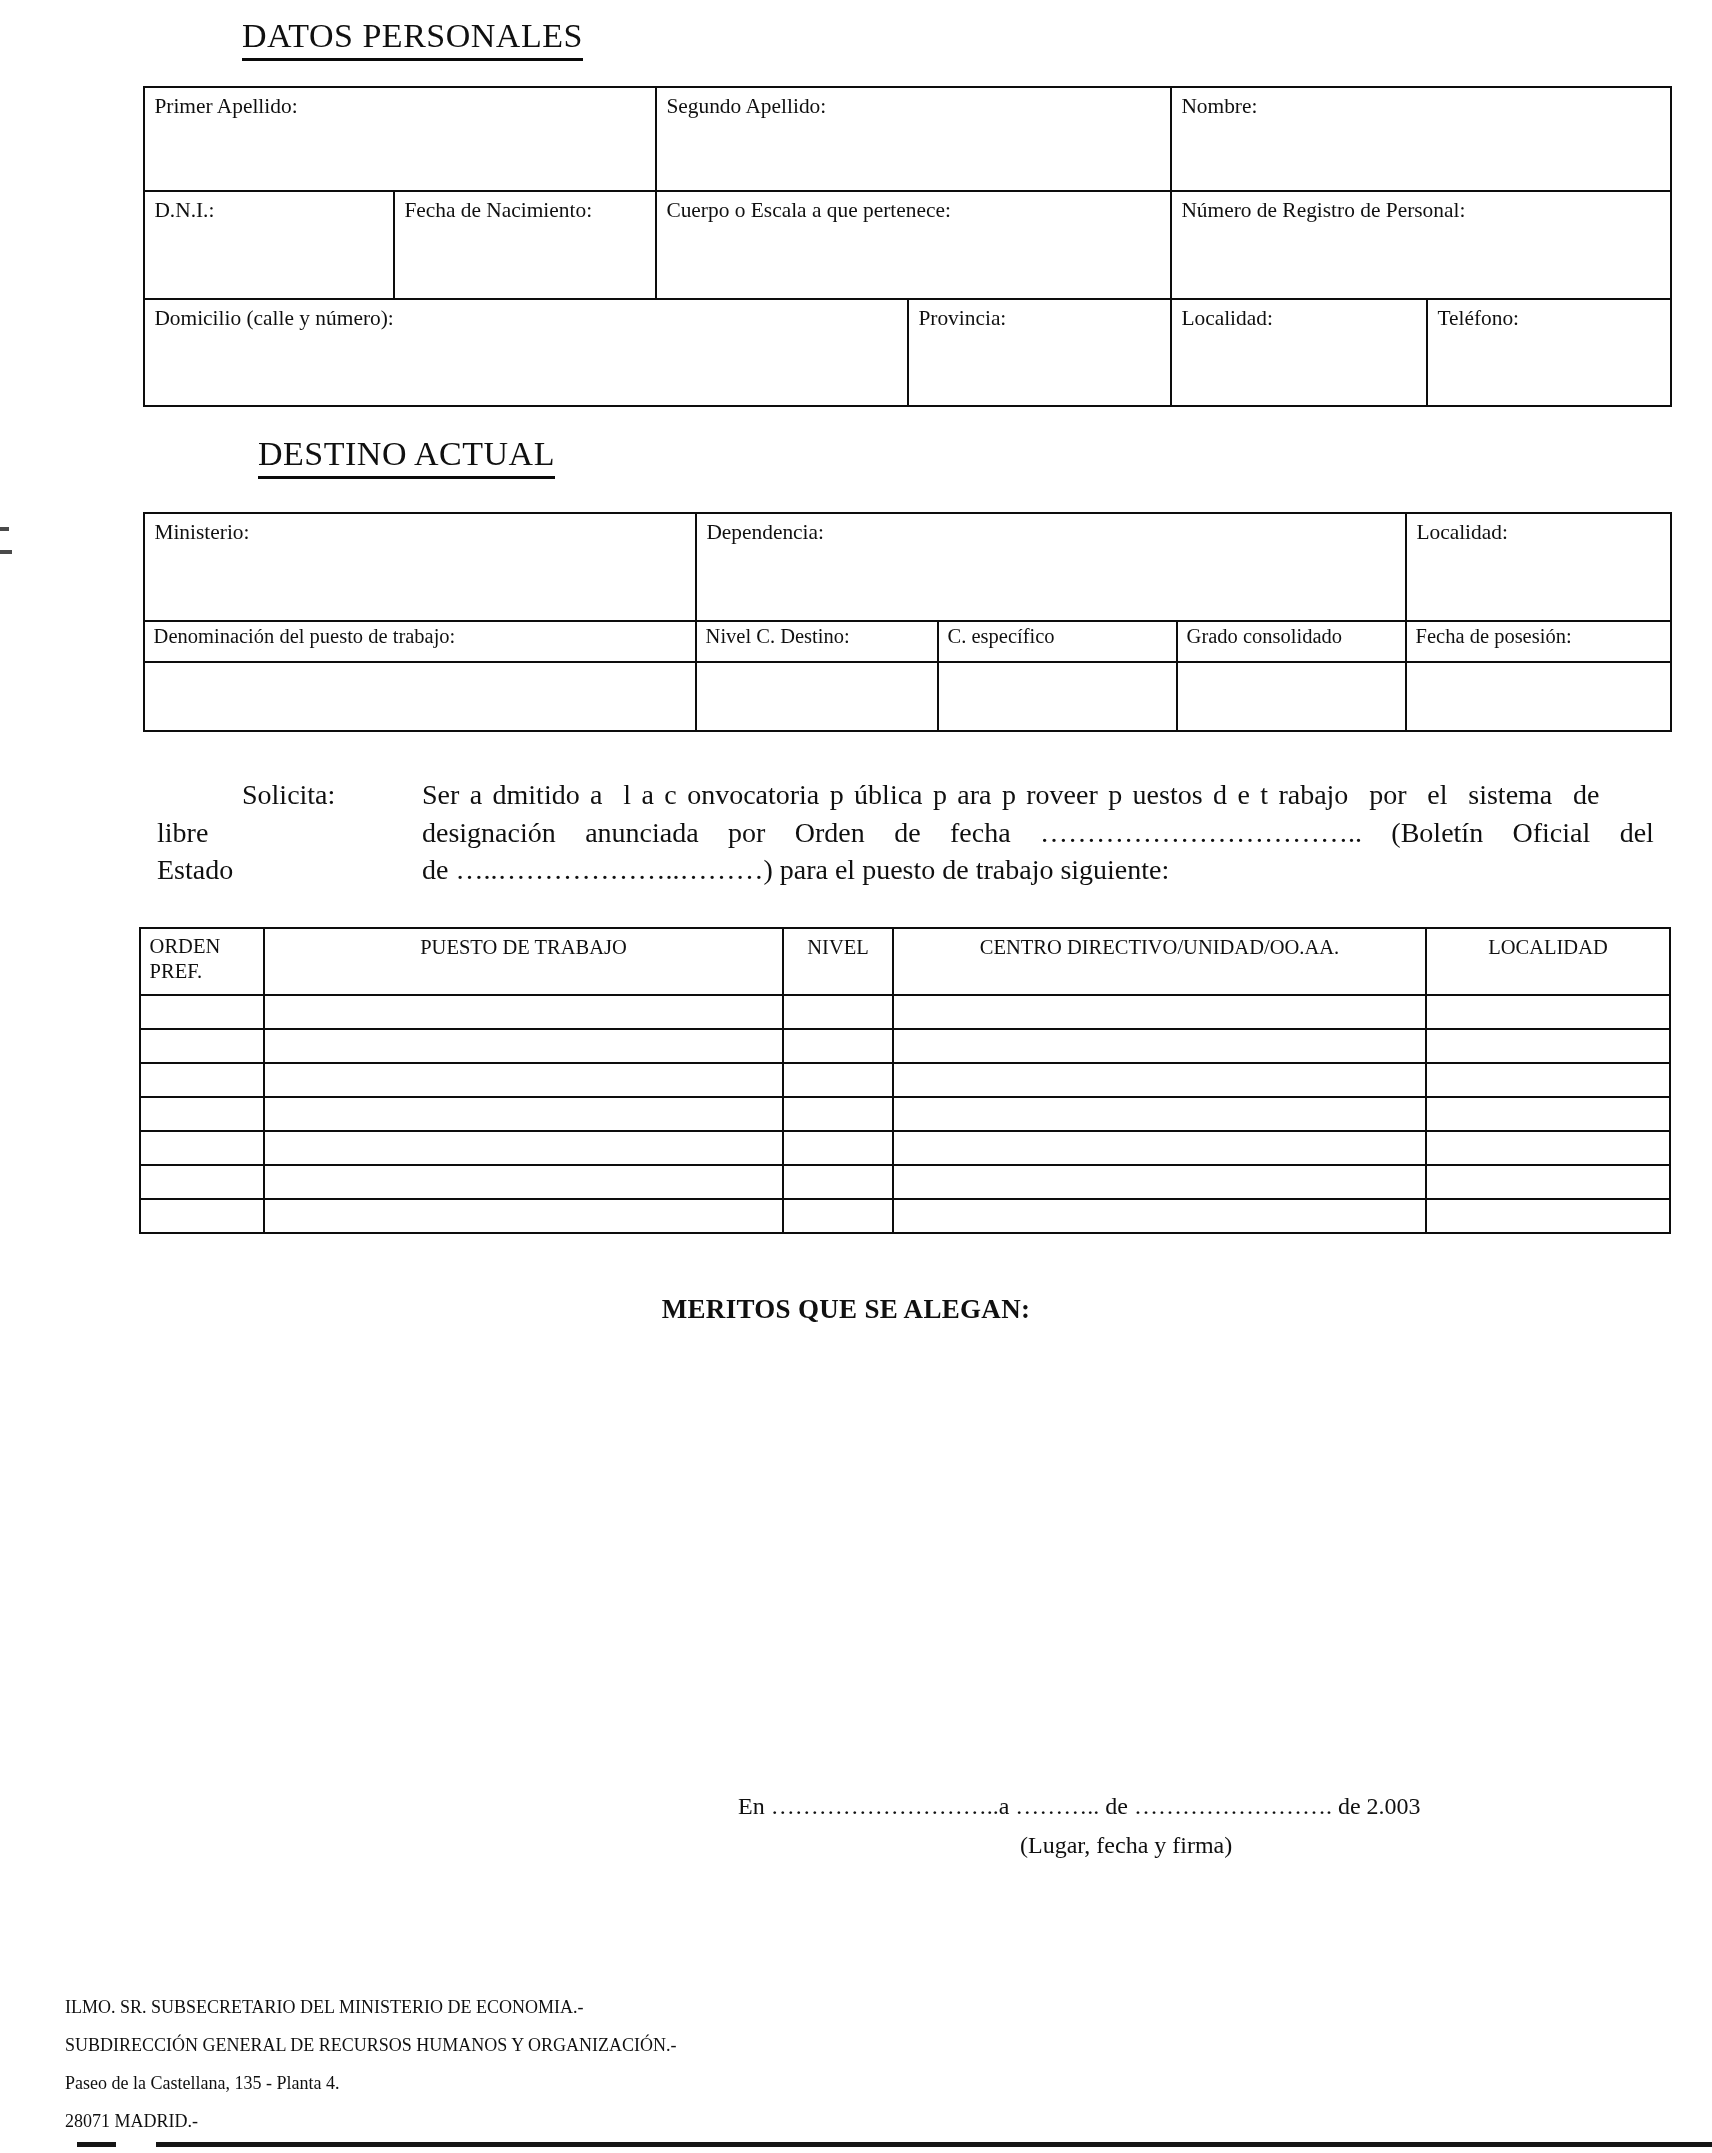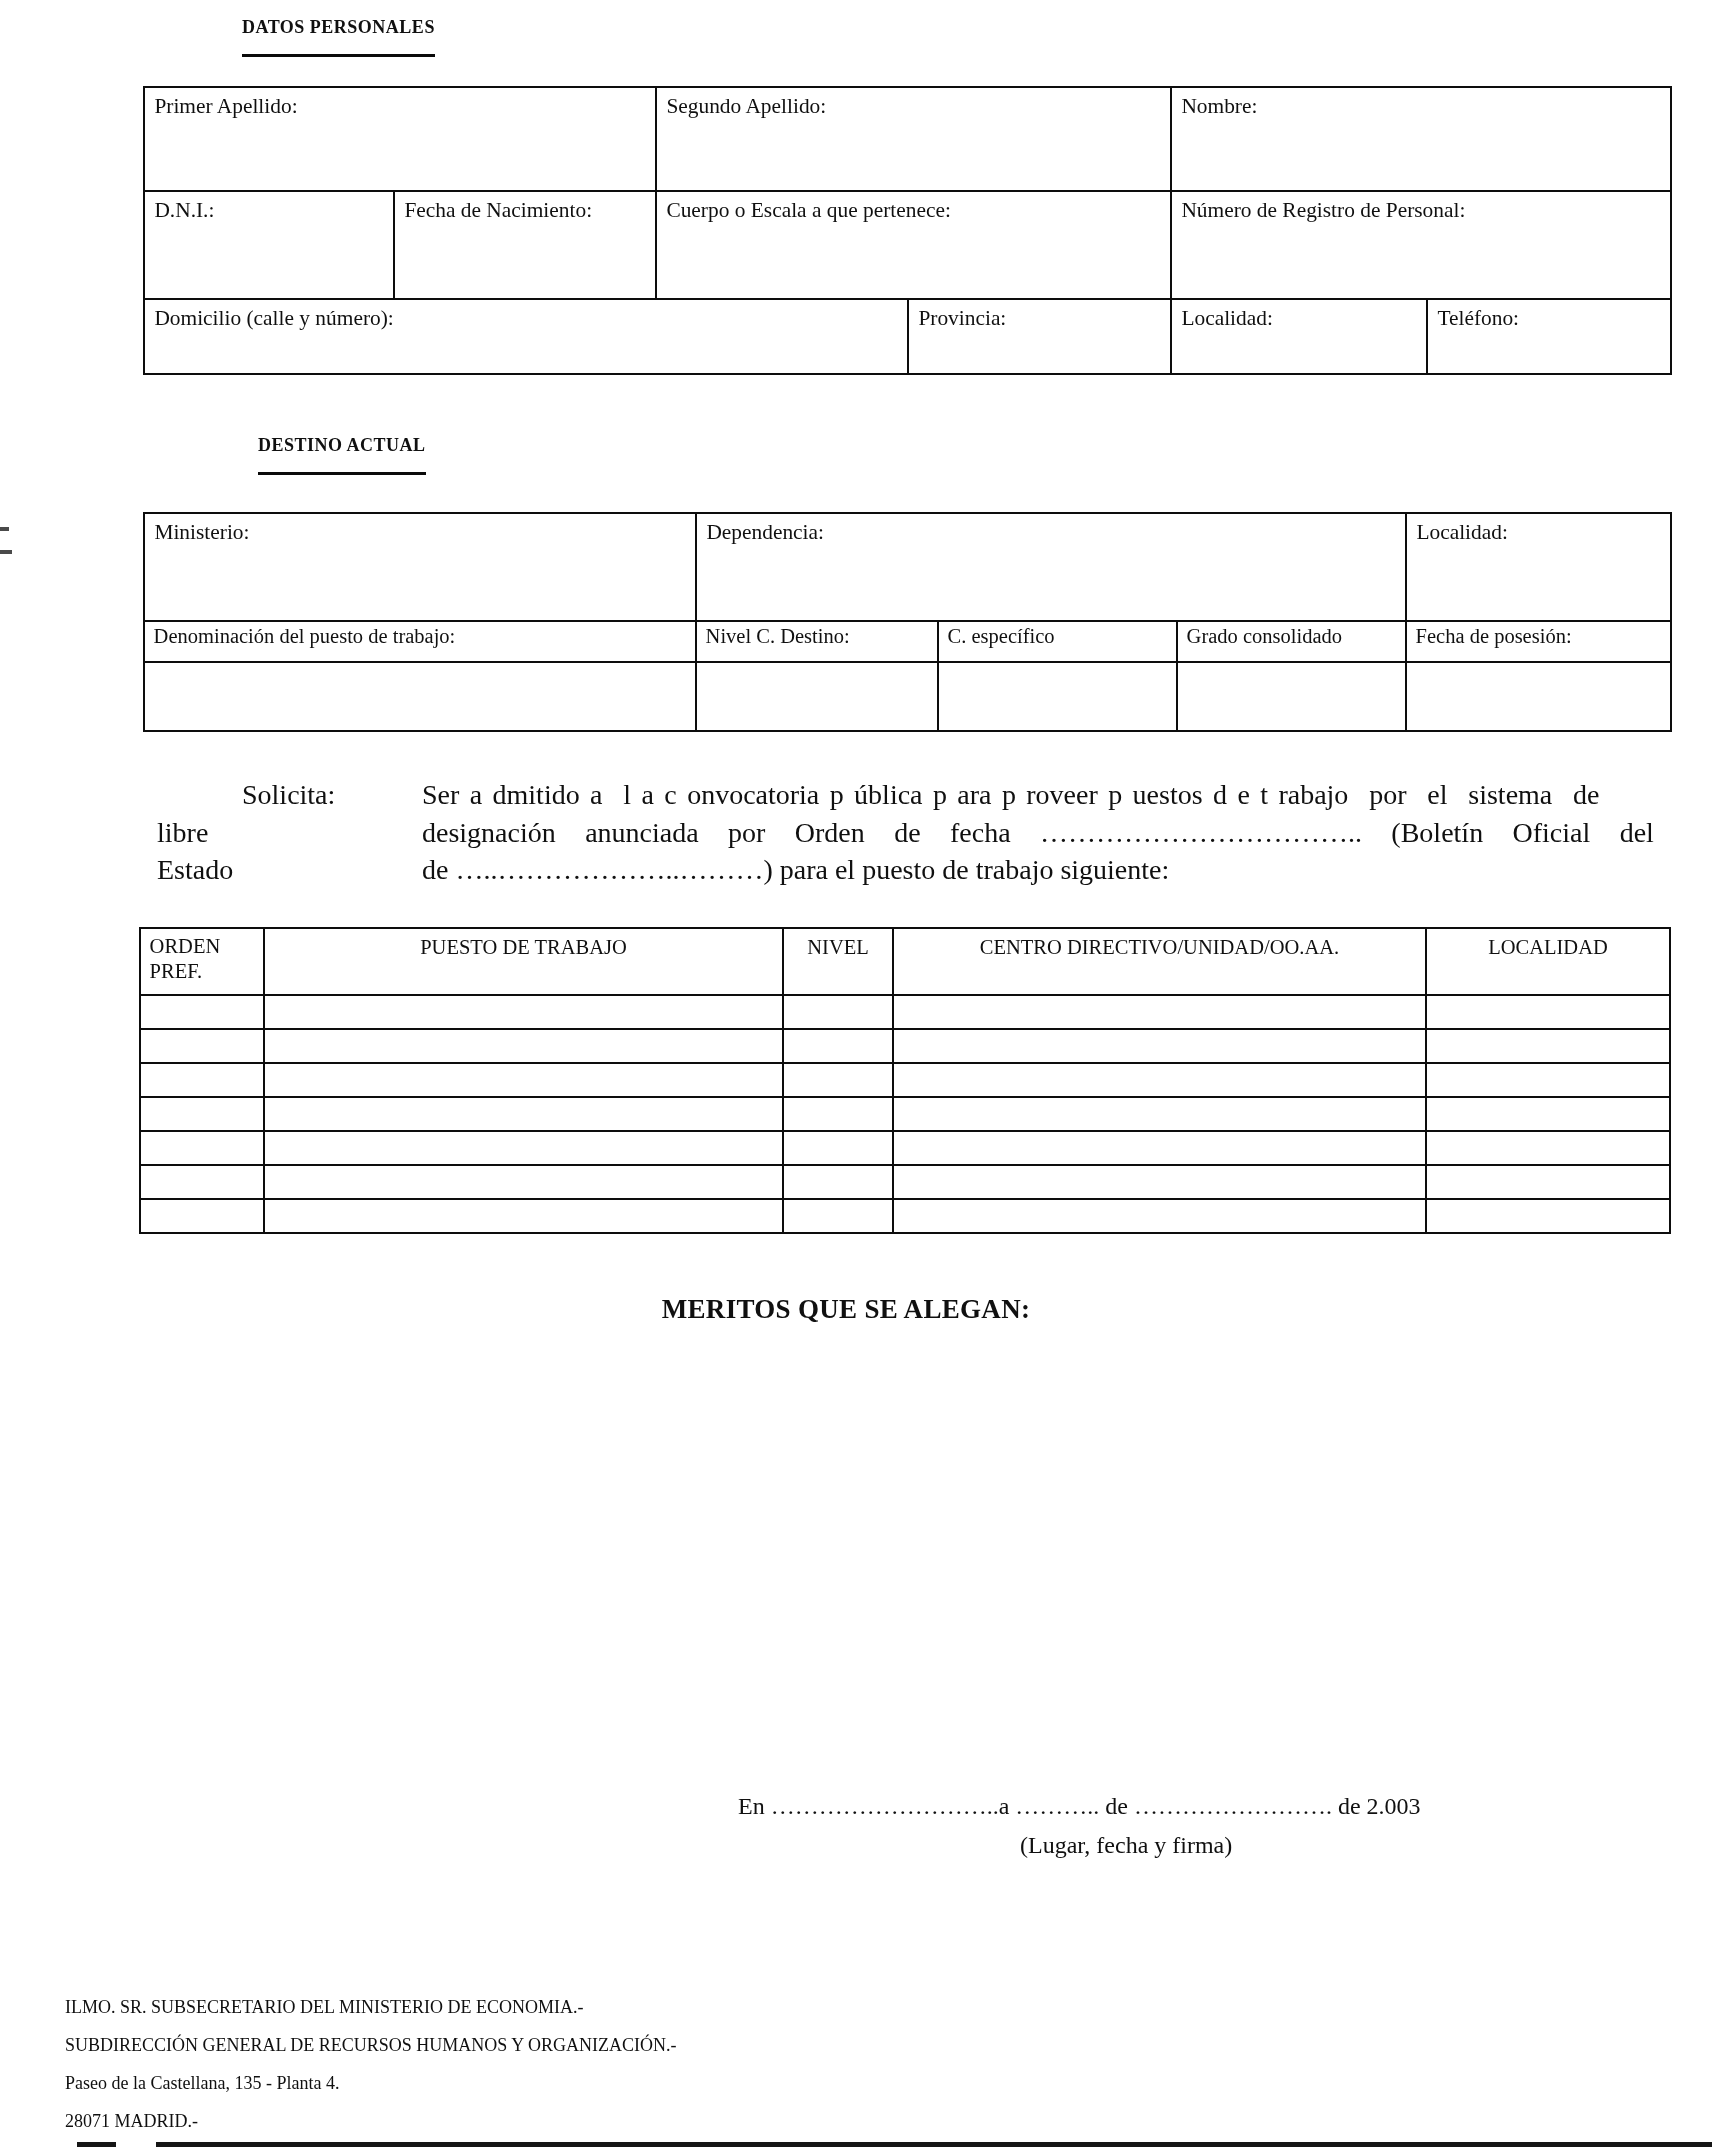--- a/index.html
+++ b/index.html
@@ -6,22 +6,22 @@
   html,body { background:#ffffff; }
   body {
     width:1712px; height:2154px;
     font-family:"Liberation Serif","DejaVu Serif",serif;
     color:#101010;
   }
   .page { position:relative; width:1712px; height:2154px; background:#ffffff; overflow:hidden; }
 
   .section-title {
     position:absolute;
-    font-weight:bold; font-size:18px; letter-spacing:0.5px;
-    border-bottom:3.4px solid #0a0a0a; padding-bottom:16px;
+    font-weight:normal; font-size:34px; letter-spacing:0.5px;
+    border-bottom:3.4px solid #0a0a0a; padding-bottom:3px;
   }
 
   table.grid { position:absolute; border-collapse:collapse; table-layout:fixed; background:#fff; }
   table.grid td {
     border:2.6px solid #0d0d0d;
     vertical-align:top;
     padding:6px 9.4px;
     font-size:21.4px;
     line-height:1.15;
     overflow:hidden;
@@ -70,21 +70,21 @@
         <td colspan="2">Primer Apellido:</td>
         <td colspan="2">Segundo Apellido:</td>
         <td colspan="2">Nombre:</td>
       </tr>
       <tr style="height:108px;">
         <td>D.N.I.:</td>
         <td>Fecha de Nacimiento:</td>
         <td colspan="2">Cuerpo o Escala a que pertenece:</td>
         <td colspan="2">Número de Registro de Personal:</td>
       </tr>
-      <tr style="height:75px;">
+      <tr style="height:107px;">
         <td colspan="3">Domicilio (calle y número):</td>
         <td>Provincia:</td>
         <td>Localidad:</td>
         <td>Teléfono:</td>
       </tr>
     </tbody>
   </table>
 
   <div class="section-title" style="left:242px; top:435px;margin-left:16px;">DESTINO ACTUAL</div>
 

